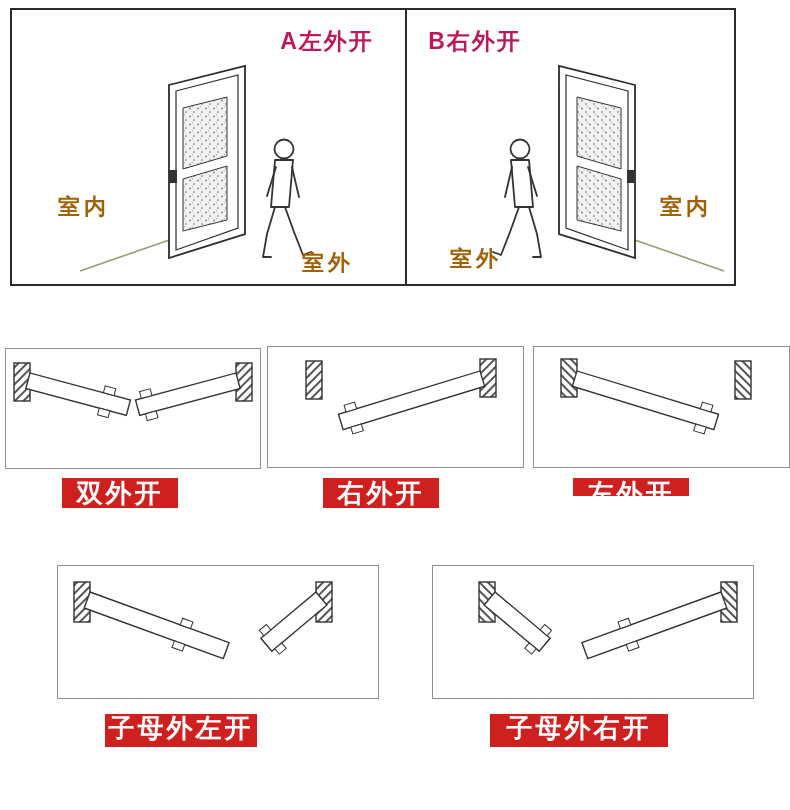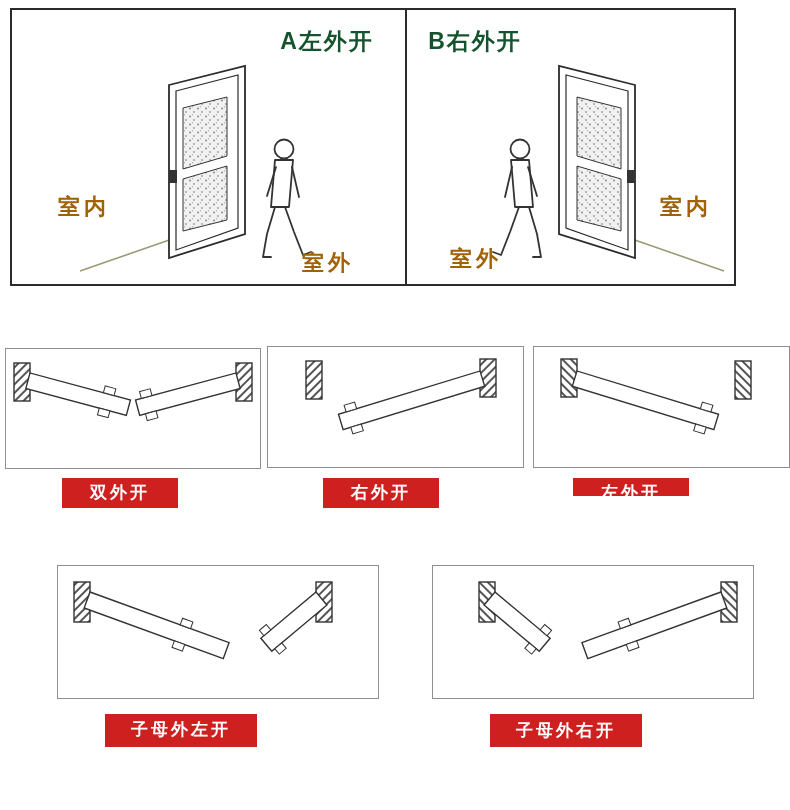--- a/index.html
+++ b/index.html
@@ -5,21 +5,21 @@
   * { margin:0; padding:0; box-sizing:border-box; }
   html,body { width:790px; height:810px; background:#ffffff;
               font-family:"Liberation Sans","DejaVu Sans",sans-serif; }
   .stage { position:relative; width:790px; height:810px; background:#fff; overflow:hidden; }
 
   
   .top-box { position:absolute; left:10px; top:8px; width:726px; height:278px;
              border:2px solid #2b2b2b; background:#fff; }
   .top-svg { position:absolute; left:0; top:0; width:722px; height:274px; }
   .divider { position:absolute; left:393px; top:0; width:2px; height:100%; background:#2b2b2b; }
-  .scene-title { position:absolute; font-size:23px; font-weight:bold; color:#14532d;
+  .scene-title { position:absolute; font-size:23px; font-weight:bold; color:#be185d;
                  letter-spacing:2px; white-space:nowrap; width:170px; text-align:center; }
   .title-a { left:230px; top:16px; }
   .title-b { left:378px; top:16px; }
   .scene-label { position:absolute; font-size:22px; font-weight:bold; color:#a16207;
                  letter-spacing:4px; white-space:nowrap; }
   .indoor-left  { left:46px;  top:182px; }
   .outdoor-left { left:290px; top:238px; }
   .outdoor-right{ left:438px; top:234px; }
   .indoor-right { left:648px; top:182px; }
 
@@ -27,27 +27,27 @@
   .panel { position:absolute; border:1px solid #8f8f8f; background:#fff; }
   .panel svg { display:block; width:100%; height:100%; }
   .p1 { left:5px;   top:348px; width:256px; height:121px; }
   .p2 { left:267px; top:346px; width:257px; height:122px; }
   .p3 { left:533px; top:346px; width:257px; height:122px; }
   .p4 { left:57px;  top:565px; width:322px; height:134px; }
   .p5 { left:432px; top:565px; width:322px; height:134px; }
 
   
   .red-label { position:absolute; background:var(--label-bg,#cf2020);
-               color:var(--label-text,#ffffff); font-size:17px; font-weight:bold;
+               color:var(--label-text,#ffffff); font-size:26px; font-weight:bold;
                text-align:center; letter-spacing:3px; white-space:nowrap; }
   .rl1 { left:62px;  top:478px; width:116px; height:30px; line-height:30px; }
   .rl2 { left:323px; top:478px; width:116px; height:30px; line-height:30px; }
   .rl3 { left:573px; top:478px; width:116px; height:18px; line-height:30px; }
   .rl4 { left:105px; top:714px; width:152px; height:33px; line-height:33px;font-family:Liberation Mono, monospace; }
-  .rl5 { left:490px; top:714px; width:152px; height:33px; line-height:33px; }
+  .rl5 { left:490px; top:714px; width:178px; height:33px; line-height:33px;font-family:Liberation Mono, monospace; }
 </style>
 </head>
 <body>
 
 <div class="stage">
 
   <div class="top-box">
     <svg class="top-svg" viewBox="0 0 722 274">
       <defs>
         <pattern id="hatch" patternUnits="userSpaceOnUse" width="6" height="6" patternTransform="rotate(45)">

